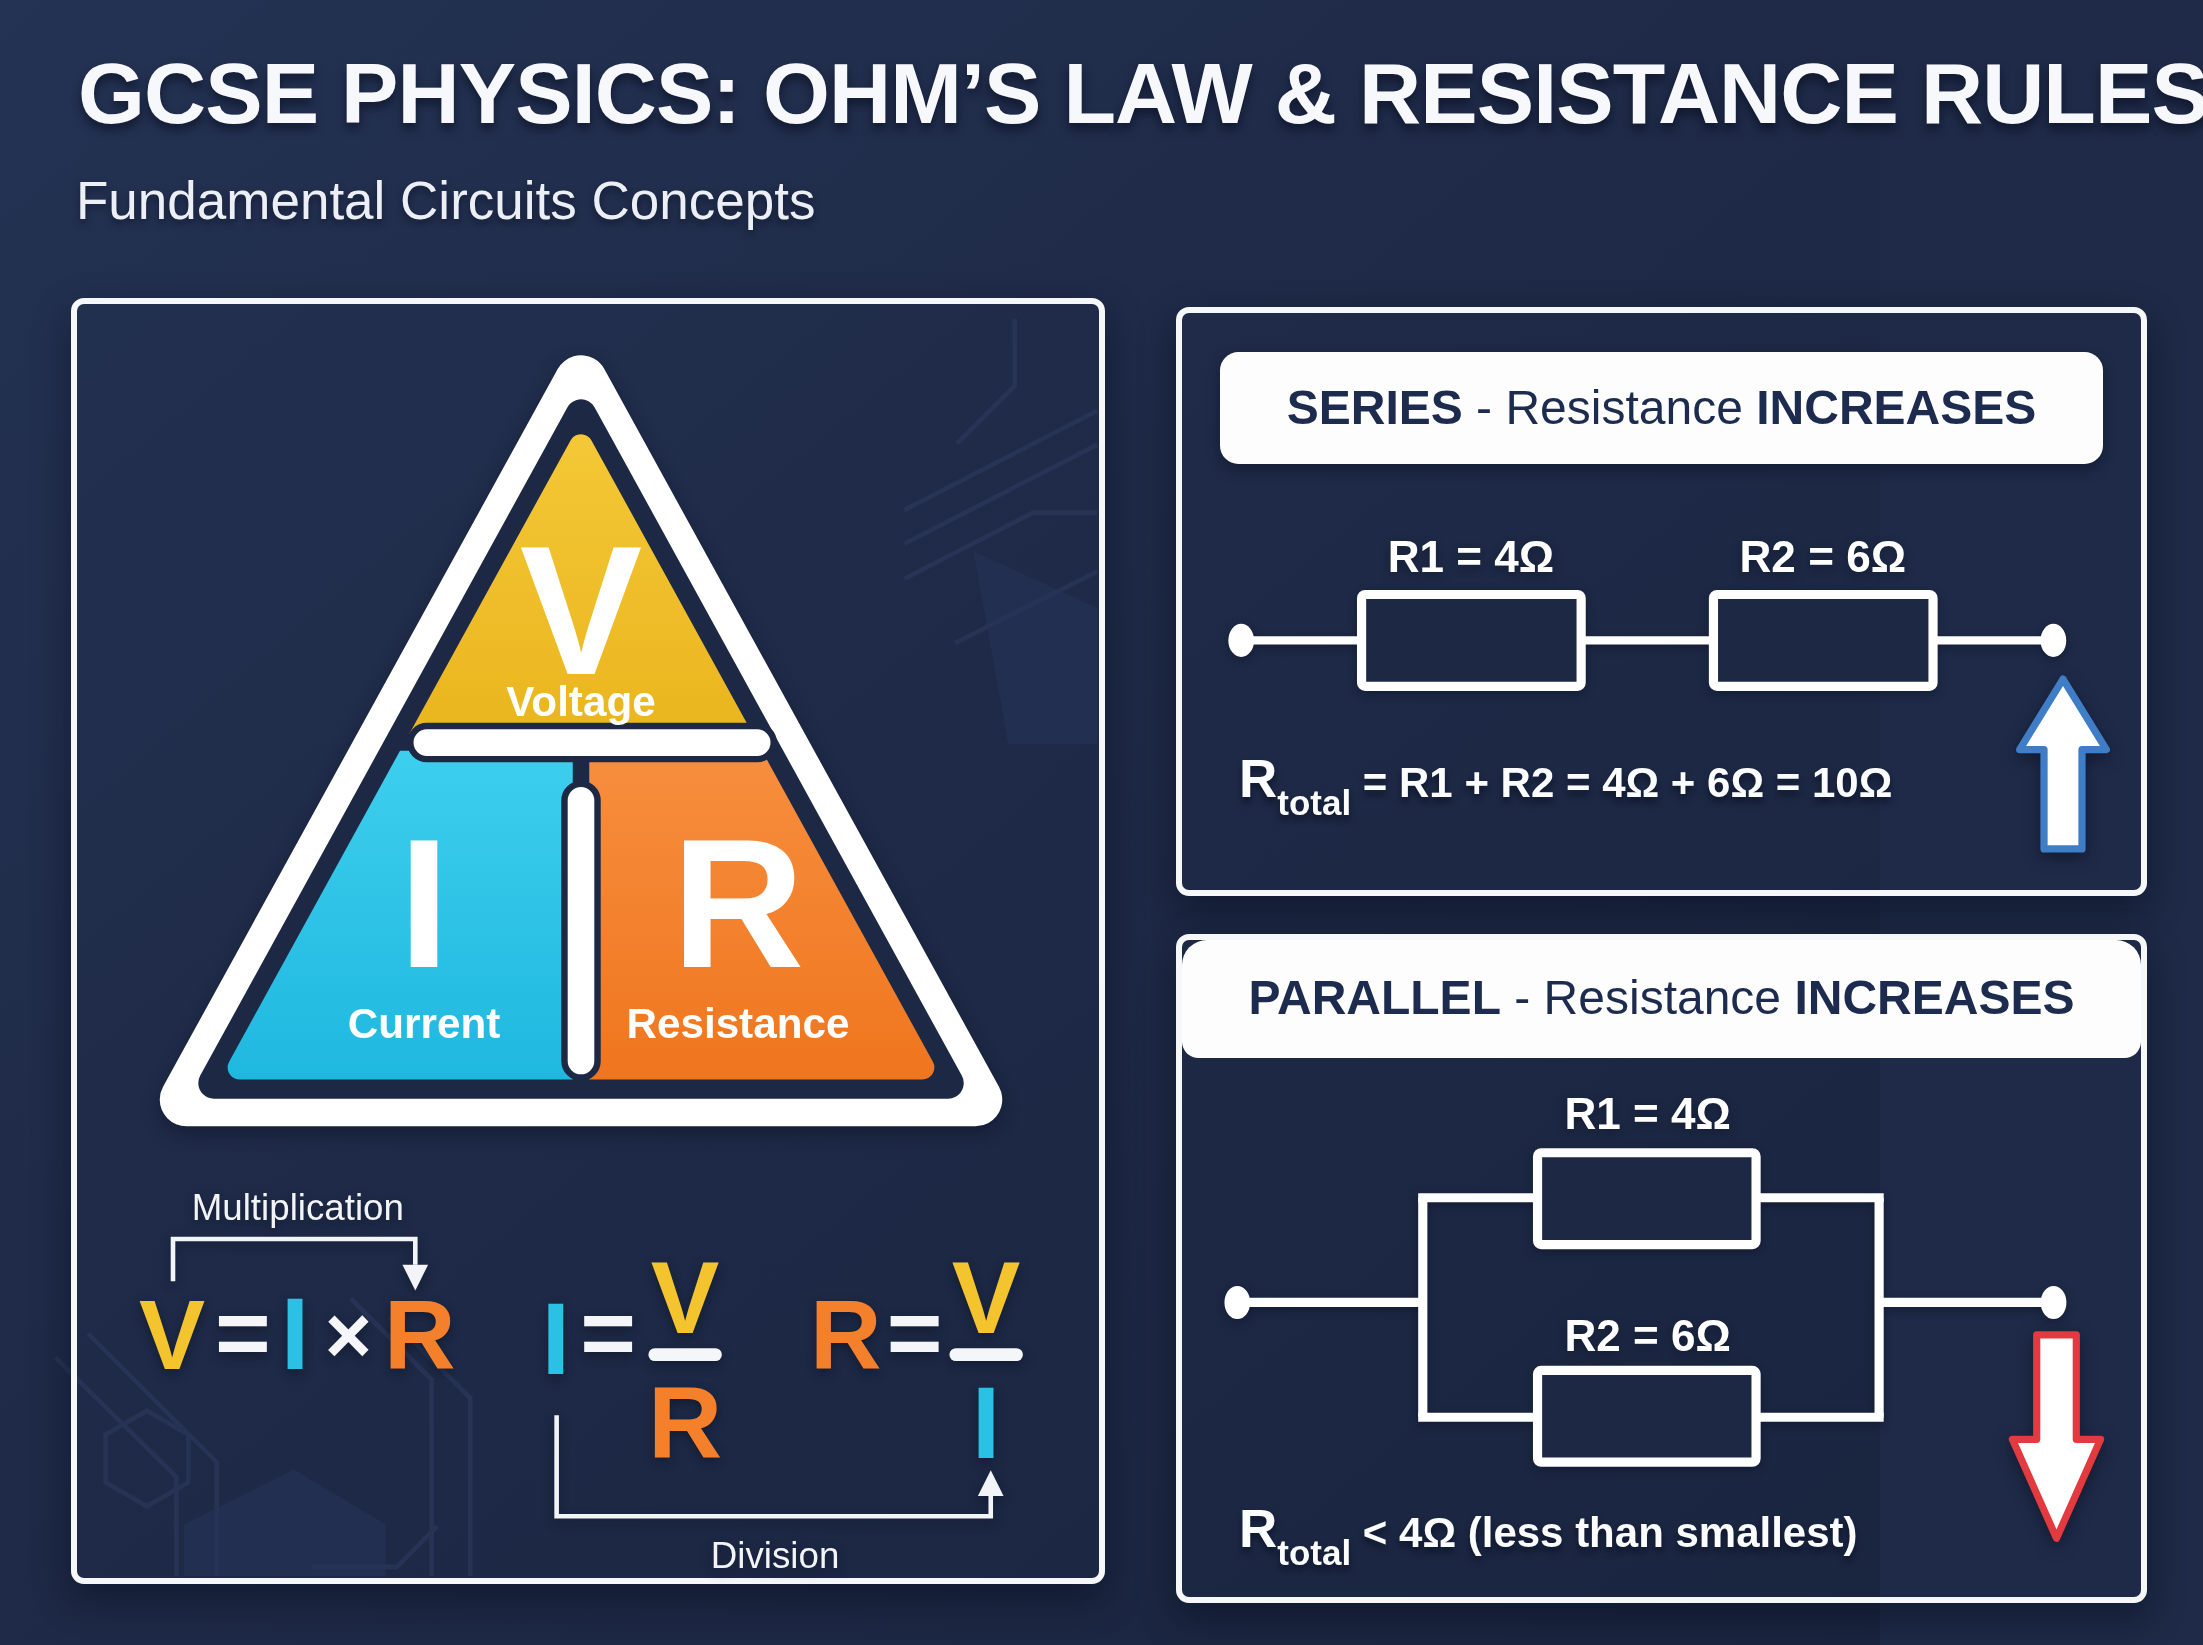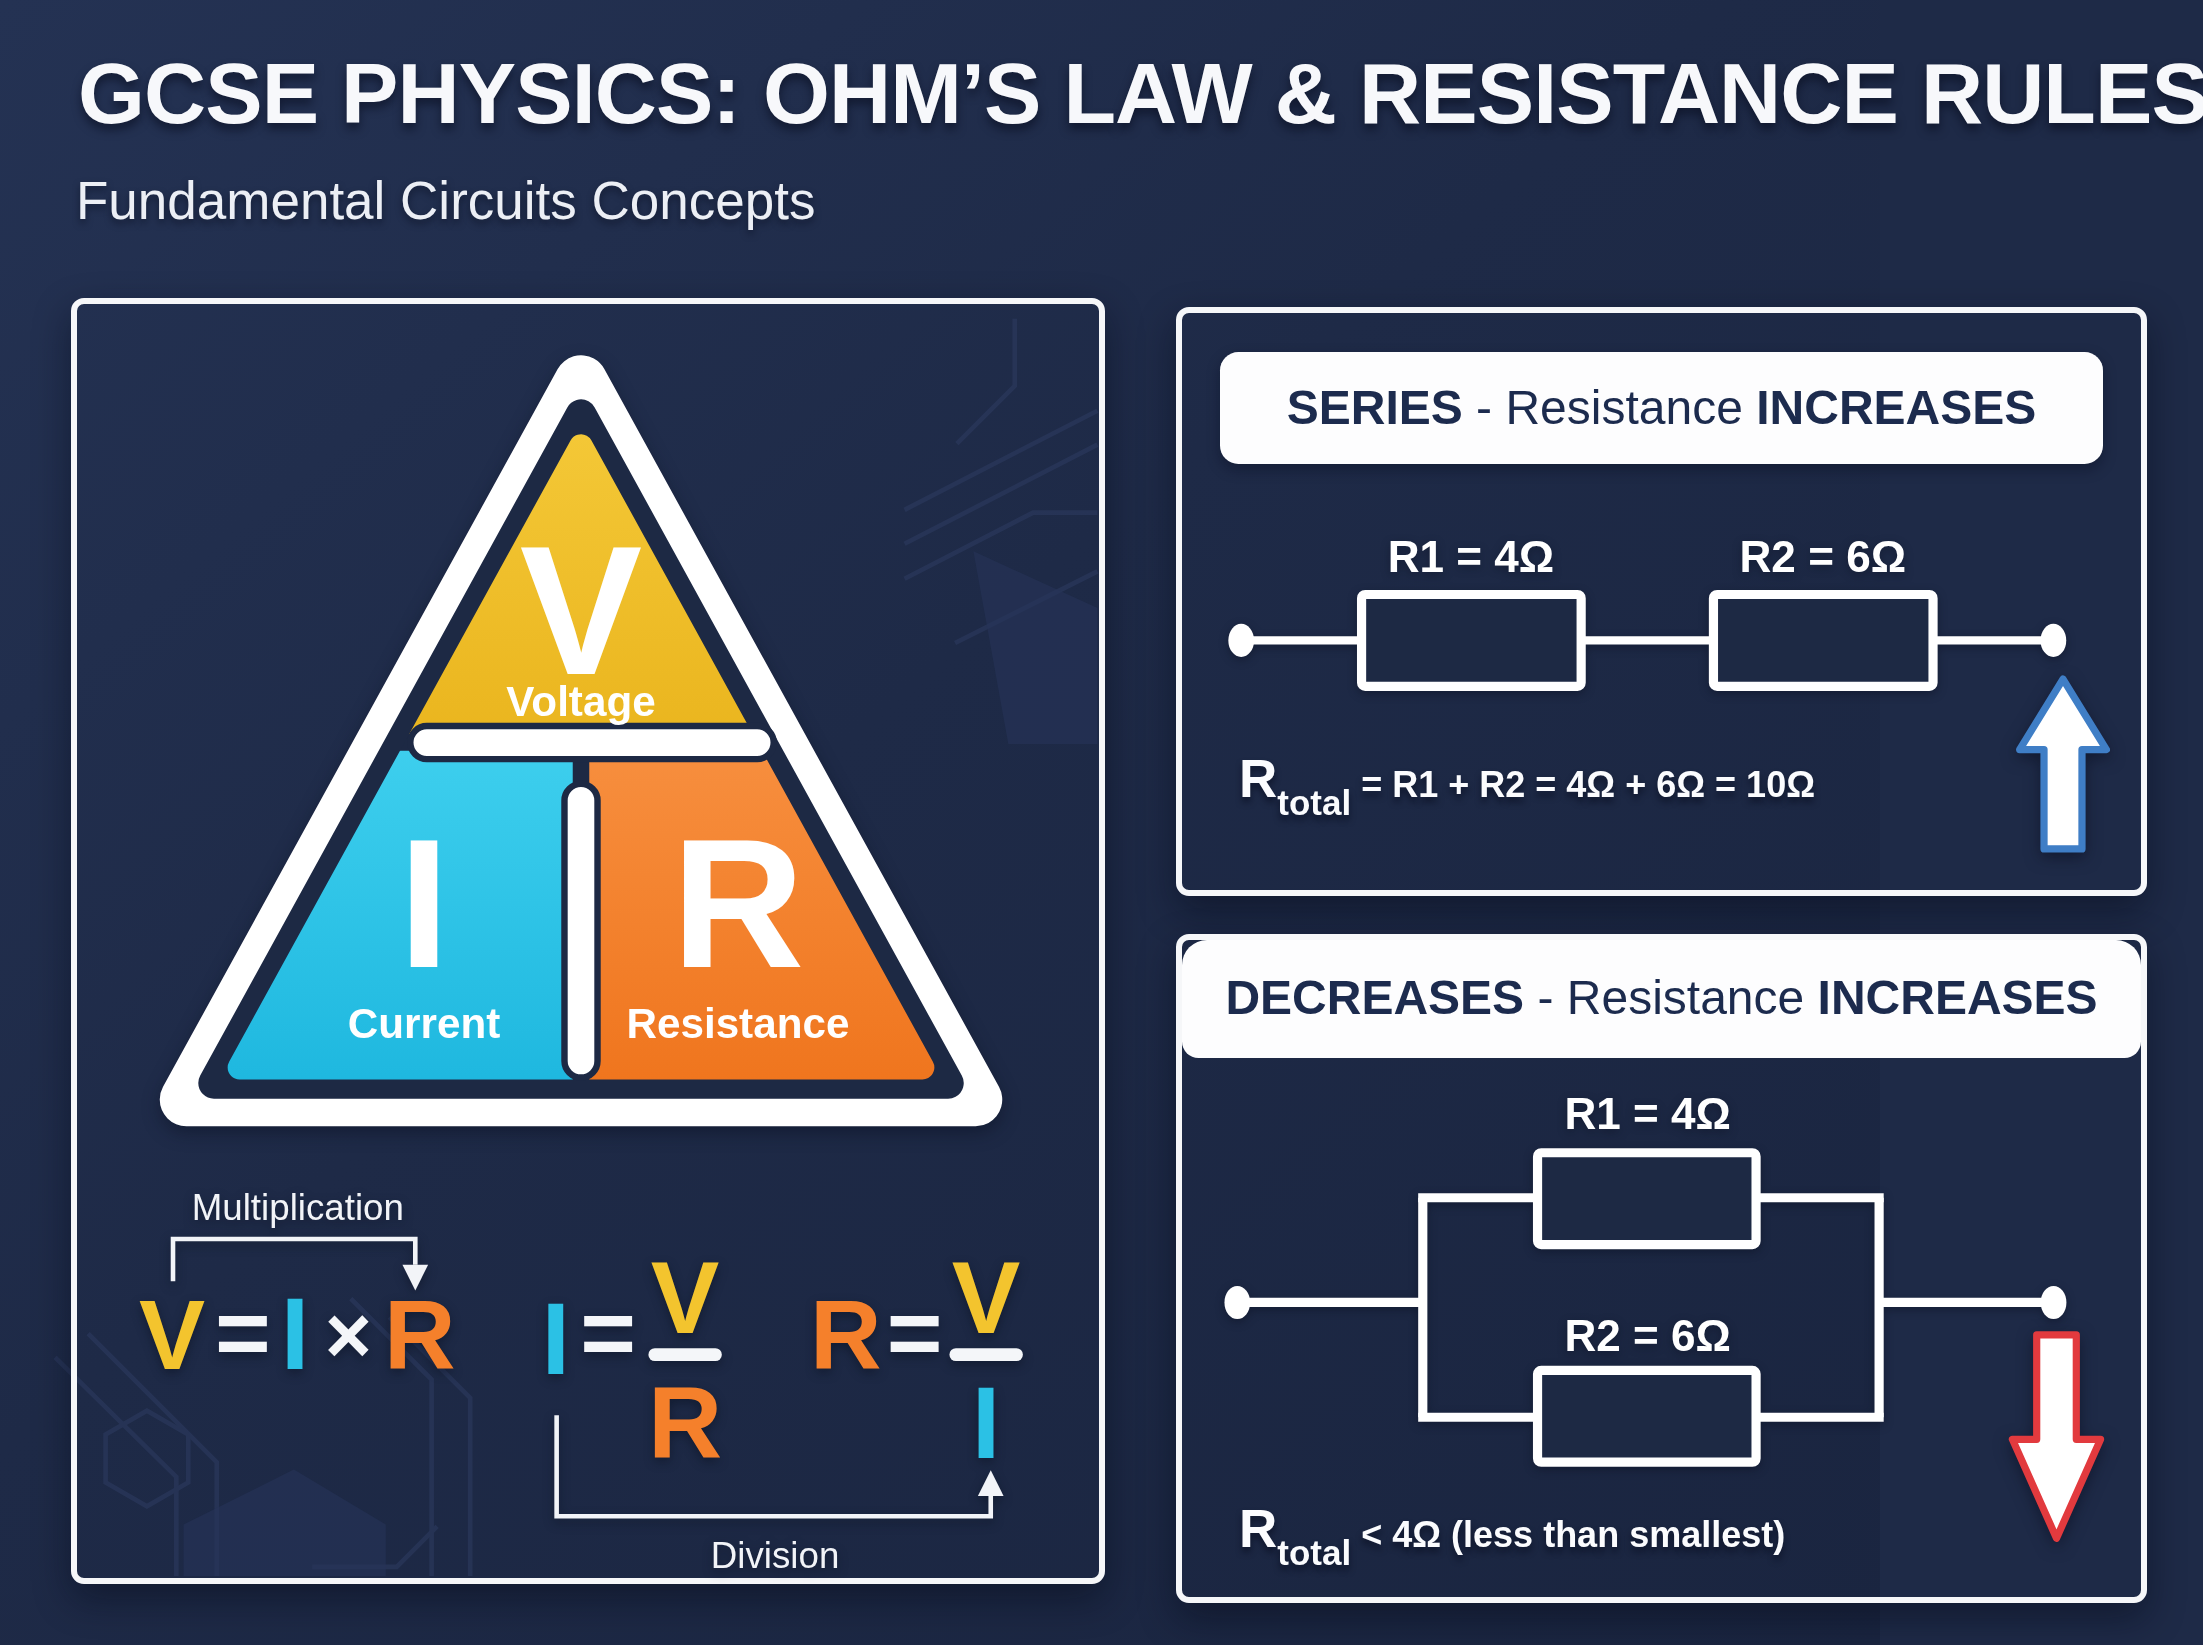--- a/index.html
+++ b/index.html
@@ -61,21 +61,21 @@
   .circuit-parallel { position:absolute; left:11px; top:143px; width:937px; height:404px; filter:drop-shadow(0 3.7px 4.6px rgba(5,10,25,.4)); }
 
   .panel-formula {
     position:absolute; left:57px; color:#fbfcfe; font-weight:bold;
     text-shadow:0 4.6px 6.4px rgba(5,10,25,.55); white-space:nowrap; z-index:2;
   }
   .formula-series   { top:435px; }
   .formula-parallel { top:558px; }
   .fr    { font-size:53px; }
   .fsub  { font-size:35px; vertical-align:-18.4px; }
-  .frest { font-size:36px; }
+  .frest { font-size:42px; }
 
   .arrow-up   { position:absolute; right:31px; top:360px; width:94px; height:182px; filter:drop-shadow(0 5.5px 7.3px rgba(5,10,25,.5)); }
   .arrow-down { position:absolute; right:35px; top:389px; width:99px; height:217px; filter:drop-shadow(0 5.5px 7.3px rgba(5,10,25,.5)); }
 
   svg text { font-family:"Liberation Sans", sans-serif; }
 </style>
 </head>
 <body>
 
 <div class="page">
@@ -203,21 +203,21 @@
       <span class="fr">R</span><span class="fsub">total</span><span class="frest"> = R1 + R2 = 4Ω + 6Ω = 10Ω</span>
     </div>
 
     <svg class="arrow-up" viewBox="0 0 104 200">
       <polygon points="52,6 100,84 73,84 73,194 31,194 31,84 4,84" fill="#ffffff" stroke="#3f7ec6" stroke-width="8" stroke-linejoin="round"></polygon>
     </svg>
   </section>
 
   <section class="panel panel-parallel">
     <div class="parallel-header">
-      <span class="hdr-strong">DECREASES</span><span class="hdr-mid"> - Resistance </span><span class="hdr-strong">INCREASES</span>
+      <span class="hdr-strong">PARALLEL</span><span class="hdr-mid"> - Resistance </span><span class="hdr-strong">INCREASES</span>
     </div>
 
     <svg class="circuit-parallel" viewBox="0 0 1020 440">
       <ellipse cx="48" cy="239" rx="14" ry="18" fill="#ffffff"></ellipse>
       <line x1="48" y1="239" x2="250" y2="239" stroke="#ffffff" stroke-width="10"></line>
       <line x1="250" y1="125" x2="250" y2="364" stroke="#ffffff" stroke-width="10"></line>
       <line x1="245" y1="125" x2="752" y2="125" stroke="#ffffff" stroke-width="10"></line>
       <line x1="245" y1="364" x2="752" y2="364" stroke="#ffffff" stroke-width="10"></line>
       <line x1="747" y1="125" x2="747" y2="364" stroke="#ffffff" stroke-width="10"></line>
       <line x1="747" y1="239" x2="937" y2="239" stroke="#ffffff" stroke-width="10"></line>

